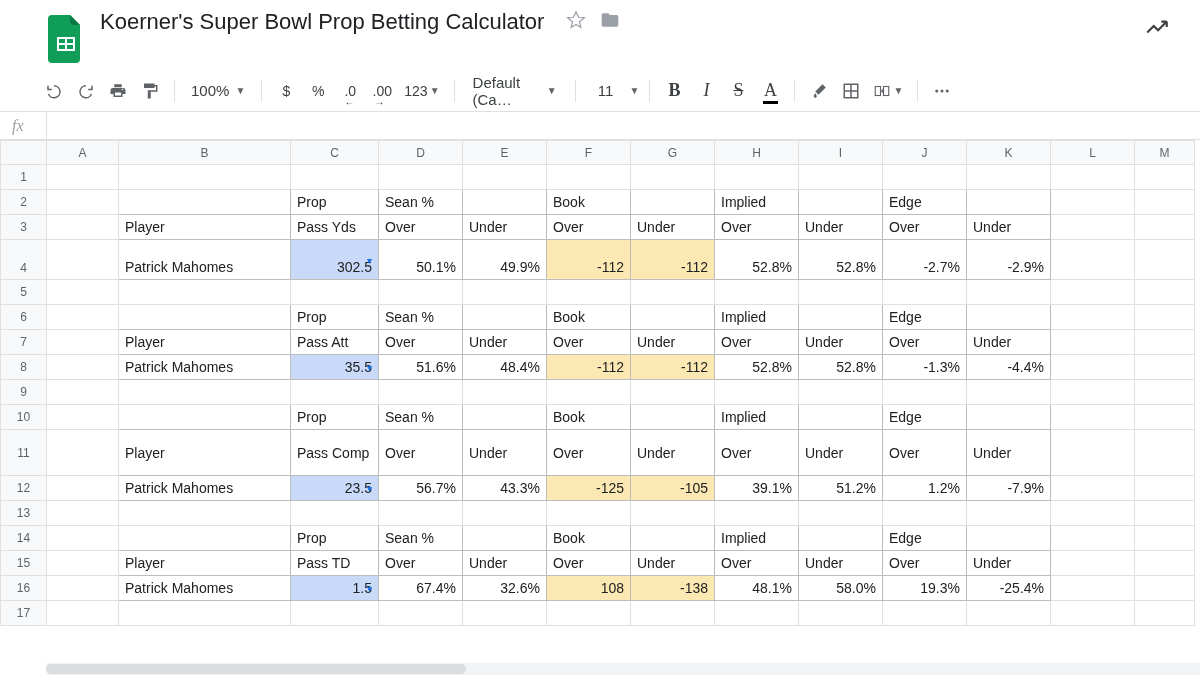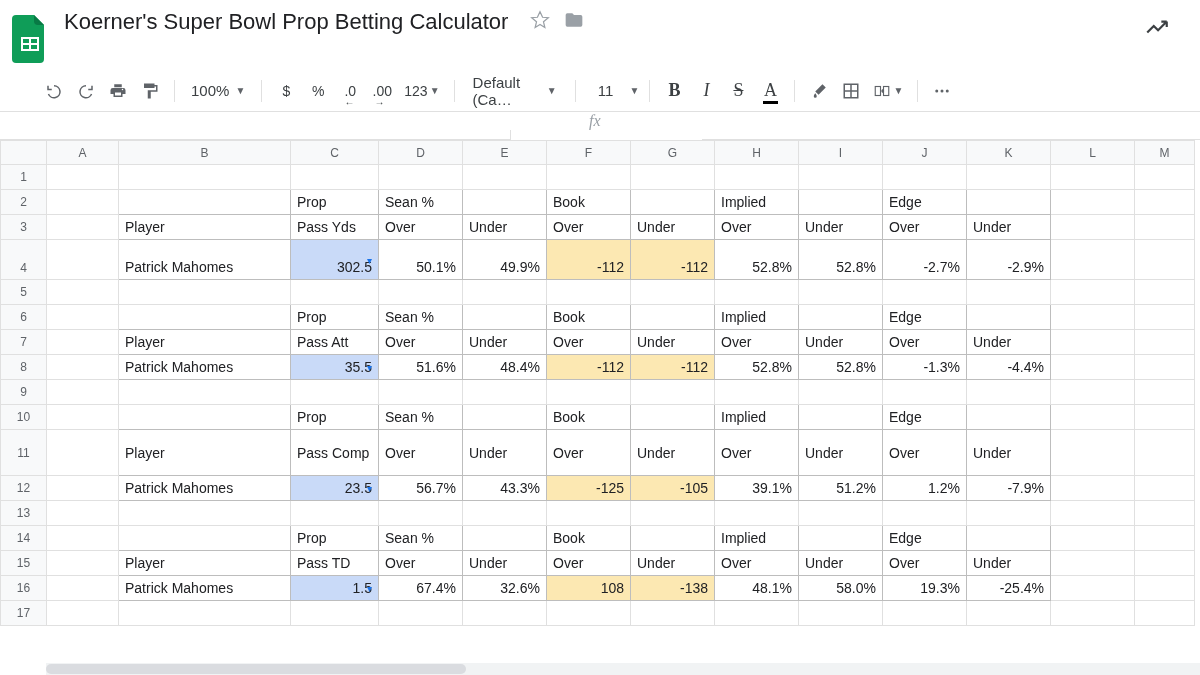--- a/index.html
+++ b/index.html
@@ -1,18 +1,18 @@
 <!DOCTYPE html>
 <html><head>
 <meta charset="utf-8">
 <style>
   * { box-sizing: border-box; margin: 0; padding: 0; }
   html, body { width: 1200px; height: 675px; font-family: Arial, "Helvetica Neue", sans-serif; background: #fff; color: #202124; overflow: hidden; }
   
-  .hdr { display: flex; align-items: flex-start; padding: 8px 10px 0 10px; height: 70px; }
+  .hdr { display: flex; align-items: flex-start; padding: 8px 10px 0 10px; height: 70px; margin-left: 36px; }
   .logo { width: 40px; height: 54px; display: flex; align-items: center; justify-content: center; margin-right: 10px; margin-top:4px; }
   .logo svg { width: 36px; height: 48px; }
   .title-block { flex: 1; }
   .title-row { display: flex; align-items: center; height: 28px; }
   .doc-title { font-size: 22px; color: #202124; padding: 2px 4px; }
   .title-icons { display: flex; align-items: center; gap: 14px; margin-left: 18px; }
   .title-icons svg { width: 20px; height: 20px; fill: #9aa0a6; }
   .menus { display: flex; gap: 2px; margin-top: 6px; align-items:center; }
   .menu-item { font-size: 15px; color: #3c4043; padding: 4px 10px; cursor: pointer; border-radius: 3px; }
   .save-status { font-size: 15px; color: #5f6368; text-decoration: underline; margin-left: 10px; }
@@ -26,21 +26,21 @@
   .zoom-box { font-size:15px; color:#3c4043; padding:0 6px; display:flex; align-items:center; gap:6px; }
   .font-box { font-size:15px; color:#3c4043; width:100px; padding:0 8px; display:flex; align-items:center; justify-content:space-between; }
   .size-box { font-size:15px; color:#3c4043; width:40px; text-align:center; }
   .caret { font-size:10px; color:#5f6368; }
   .bold { font-weight:bold; font-family:"Times New Roman",serif; font-size:18px; }
   .italic { font-style:italic; font-family:"Times New Roman",serif; font-size:18px; }
   .strike { text-decoration:line-through; font-family:"Times New Roman",serif; font-size:18px; }
   .underA { font-family:"Times New Roman",serif; font-size:18px; position:relative; }
   .underA::after { content:""; position:absolute; left:-1px; right:-1px; bottom:-3px; height:3px; background:#000; }
   
-  .fx-bar { height: 28px; border-bottom: 1px solid #e0e0e0; display:flex; align-items:center; padding-left:12px;flex-direction:column; }
+  .fx-bar { height: 28px; border-bottom: 1px solid #e0e0e0; display:flex; align-items:center; padding-left:12px; }
   .fx-lbl { font-style:italic; font-family:"Times New Roman",serif; color:#9aa0a6; font-size:16px; width:34px;}
   .fx-input { flex:1; height:100%; border:none; outline:none; font-size:14px; border-left:1px solid #e0e0e0; padding-left:10px;}
   
   .grid-wrap { position:relative; height: calc(675px - 70px - 42px - 28px); overflow:hidden; background:#fff;}
   table.sheet { border-collapse:collapse; table-layout:fixed; }
   .colhdr th, .rowhdr { background:#f8f9fa; color:#5f6368; font-weight:normal; font-size:12px; text-align:center; border:1px solid #e0e0e0; position:sticky; }
   .colhdr th { height:24px; }
   .rowhdr { width:46px; }
   td { border:1px solid #e0e0e0; height:25px; font-size:14px; padding:0 6px; white-space:nowrap; overflow:hidden; vertical-align:middle;}
   .thick { border:1px solid #bdbdbd; }

